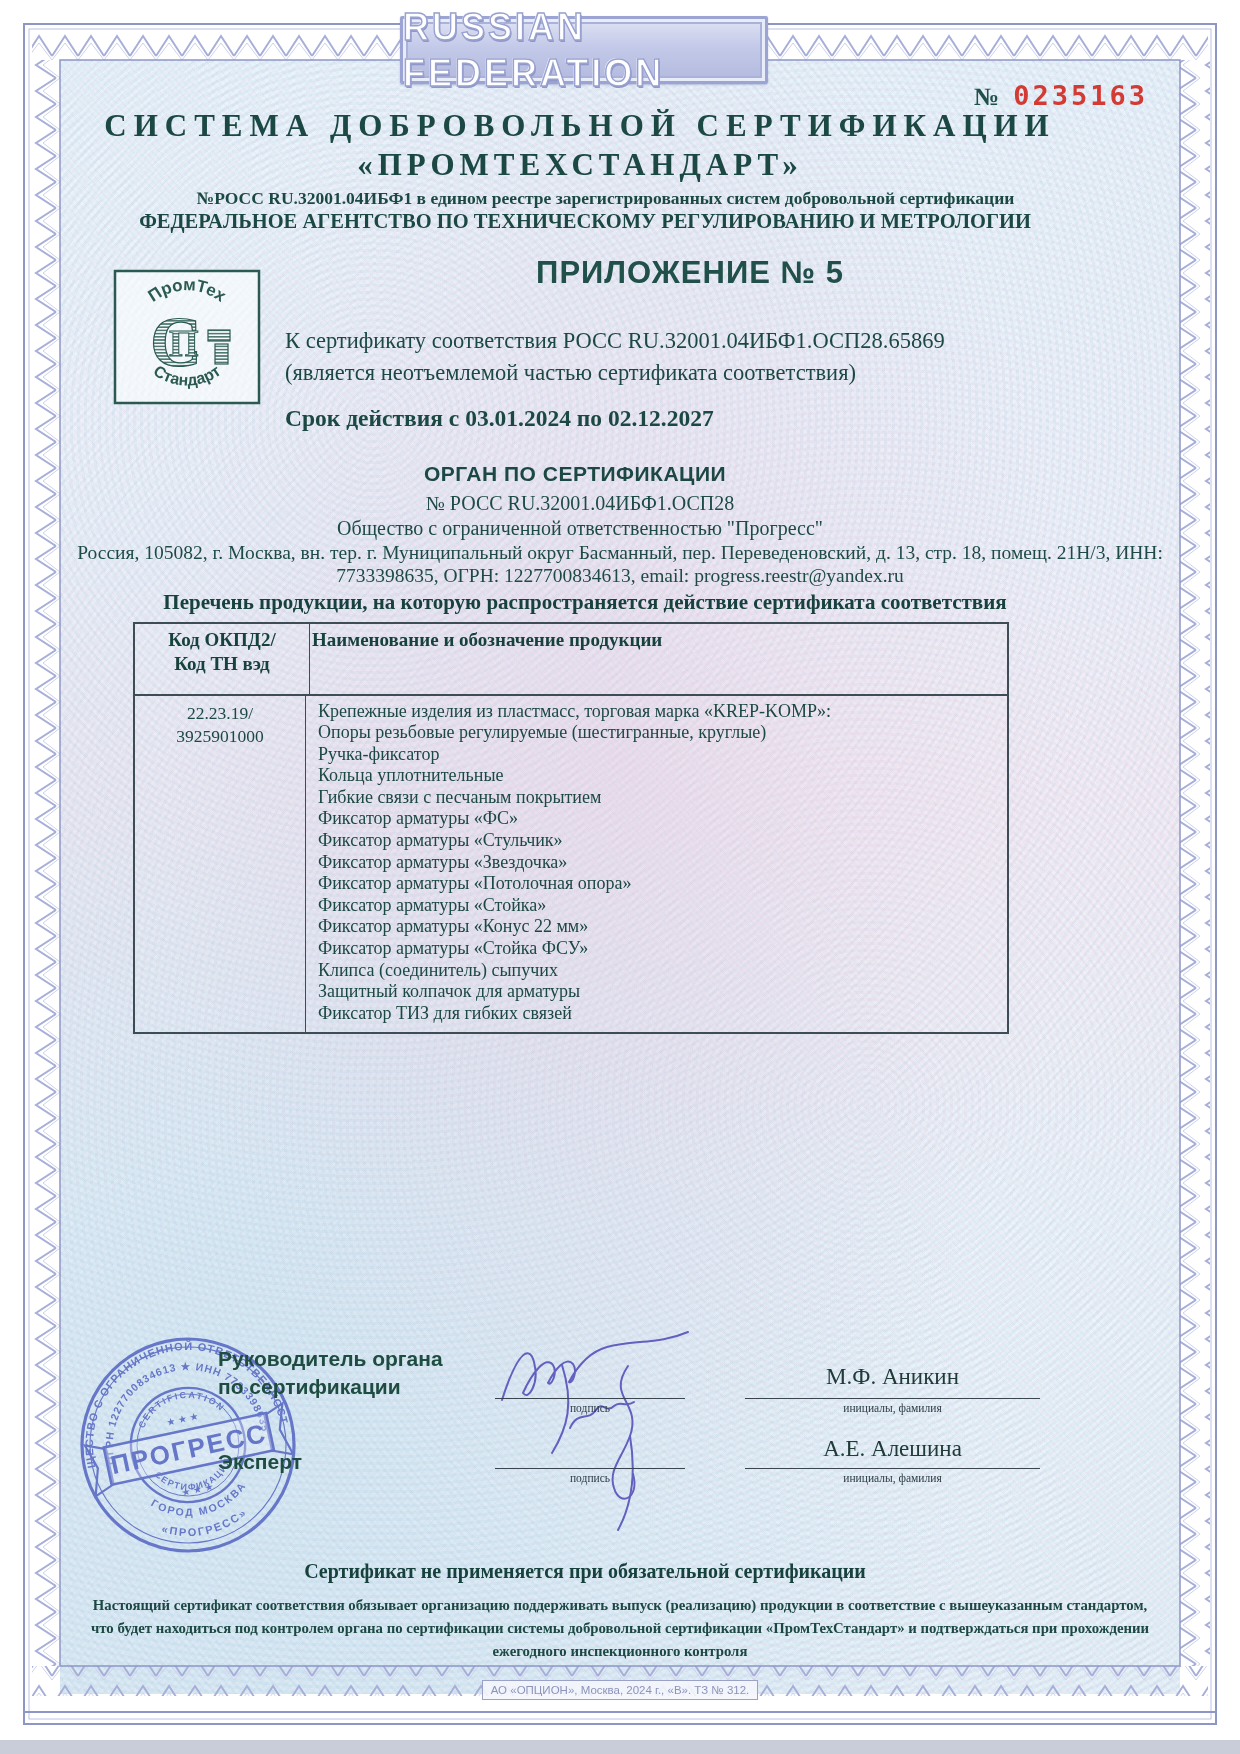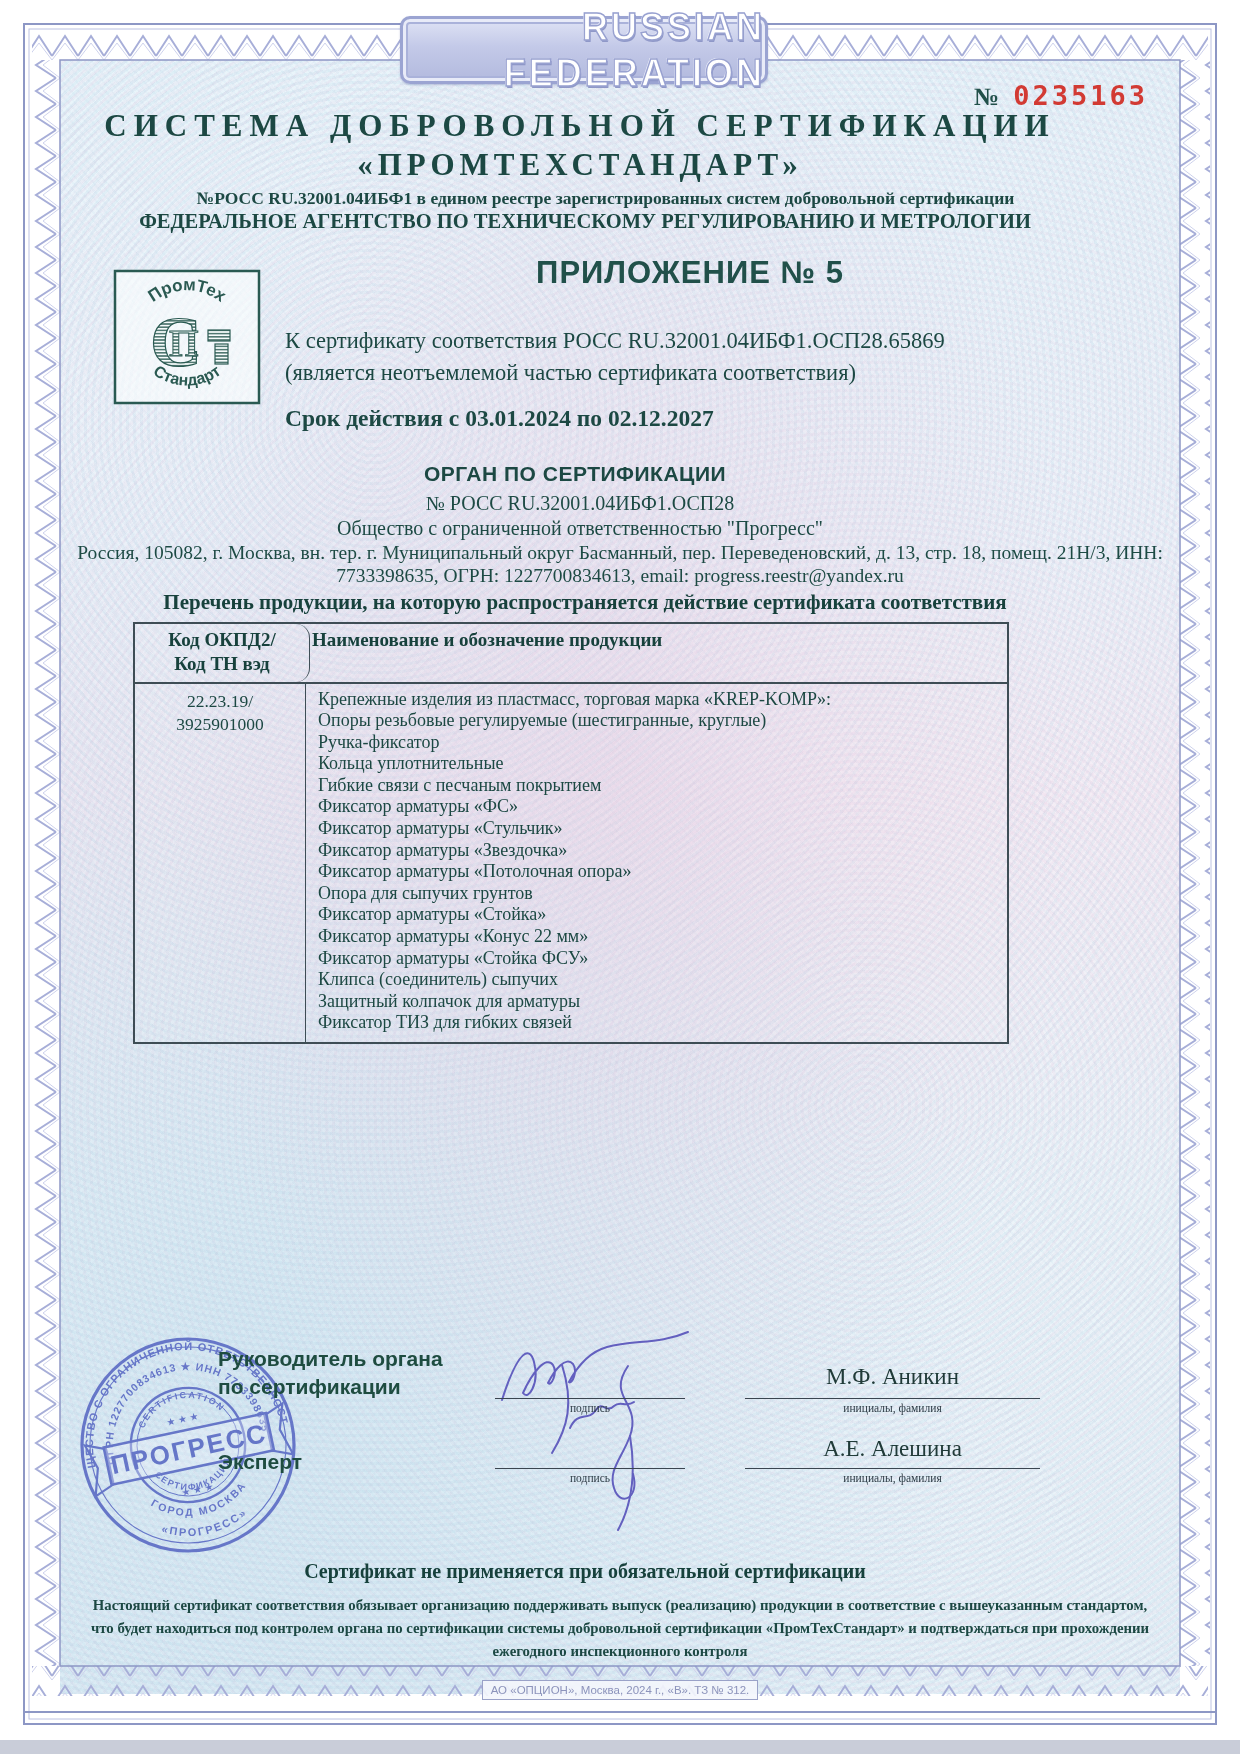--- a/index.html
+++ b/index.html
@@ -20,23 +20,23 @@
       repeating-linear-gradient(-48deg, rgba(190,140,190,0.05) 0 2px, rgba(255,255,255,0) 2px 5px),
       linear-gradient(180deg,#e9f4fa 0%, #eef2f9 30%, #f4edf5 45%, #ecf4f9 70%, #e7f2f8 100%);
   }
   .border-svg{position:absolute; left:0; top:0;}
   .bottom-strip{position:absolute; left:0; right:0; bottom:0; height:14px; background:#c9cdd9;}
 
   
   .badge{
     position:absolute; left:400px; top:16px; width:362px; height:62px;
     background:linear-gradient(180deg,#dfe3f5 0%, #c3c9e8 45%, #b3bade 100%);
-    border:3px solid #9ba4d2; border-radius:10px;
+    border:3px solid #9ba4d2; border-radius:2px;
     box-shadow:inset 0 0 0 3px #e8ebf8, inset 0 0 0 5px #aab2da, 0 1px 2px rgba(90,100,160,.35);
-    display:flex; align-items:center; justify-content:center;text-align:right;
+    display:flex; align-items:center; justify-content:center;
   }
   .badge span{
     font-family:"Liberation Sans", sans-serif; font-weight:bold; font-size:36px; letter-spacing:3px;
     color:#ffffff; -webkit-text-stroke:1.4px #98a1d0;
     text-shadow:1px 2px 0 #8f98c8, -1px -1px 0 #eef0fb; transform:scaleY(1.08);
   }
   .doc-number{position:absolute; right:92px; top:80px; white-space:nowrap;}
   .doc-number .pfx{font-size:25px; color:#21504a; font-weight:bold;}
   .doc-number .num{
     font-family:"DejaVu Sans Mono", monospace; font-size:27px; font-weight:bold;
@@ -66,21 +66,21 @@
   .org-address{position:absolute; left:75px; right:75px; top:541px; text-align:center; font-size:19.5px; line-height:1.18;}
   .list-heading{position:absolute; left:0; right:70px; top:590px; text-align:center;
     font-size:21px; font-weight:bold; color:#17413c;}
 
   
   .table{position:absolute; left:133px; top:622px; width:872px; border:2px solid #3e4d55; background:rgba(255,255,255,0.05);}
   .t-row{display:flex;}
   .t-head{border-bottom:2px solid #3e4d55;}
   .t-c1{width:170px; border-right:1.6px solid #3e4d55; text-align:center; flex-shrink:0;}
   .t-c2{flex:1;}
-  .t-head .t-c1, .t-head .t-c2{padding:4px 2px 6px; font-size:19px; font-weight:bold; color:#17413c;border-radius:14px;}
+  .t-head .t-c1, .t-head .t-c2{padding:4px 2px 18px; font-size:19px; font-weight:bold; color:#17413c;}
   .t-head div div{line-height:1.25;}
   .t-body .t-c1{padding-top:6px; font-size:17.5px; line-height:1.35; color:#1c4843;}
   .t-body .t-c2{padding:5px 2px 8px 12px;}
   .product-line{font-size:18px; line-height:21.6px; color:#1c4843;}
 
   
   .role{position:absolute; left:218px; font-family:"Liberation Sans", sans-serif;
     font-size:21px; font-weight:bold; color:#1e4c40; white-space:pre-line; line-height:1.35;}
   .role1{top:1345px;} .role2{top:1448px;}
   .sig-line{position:absolute; height:0; border-top:1.6px solid #3a4550;}
@@ -200,21 +200,20 @@
       <div class="t-c2">
           <div class="product-line">Крепежные изделия из пластмасс, торговая марка «KREP-KOMP»:</div>
           <div class="product-line">Опоры резьбовые регулируемые (шестигранные, круглые)</div>
           <div class="product-line">Ручка-фиксатор</div>
           <div class="product-line">Кольца уплотнительные</div>
           <div class="product-line">Гибкие связи с песчаным покрытием</div>
           <div class="product-line">Фиксатор арматуры «ФС»</div>
           <div class="product-line">Фиксатор арматуры «Стульчик»</div>
           <div class="product-line">Фиксатор арматуры «Звездочка»</div>
           <div class="product-line">Фиксатор арматуры «Потолочная опора»</div>
-          <div class="product-line">Опора для сыпучих грунтов</div>
           <div class="product-line">Фиксатор арматуры «Стойка»</div>
           <div class="product-line">Фиксатор арматуры «Конус 22 мм»</div>
           <div class="product-line">Фиксатор арматуры «Стойка ФСУ»</div>
           <div class="product-line">Клипса (соединитель) сыпучих</div>
           <div class="product-line">Защитный колпачок для арматуры</div>
           <div class="product-line">Фиксатор ТИЗ для гибких связей</div>
         </div>
     </div>
   </div>
 

